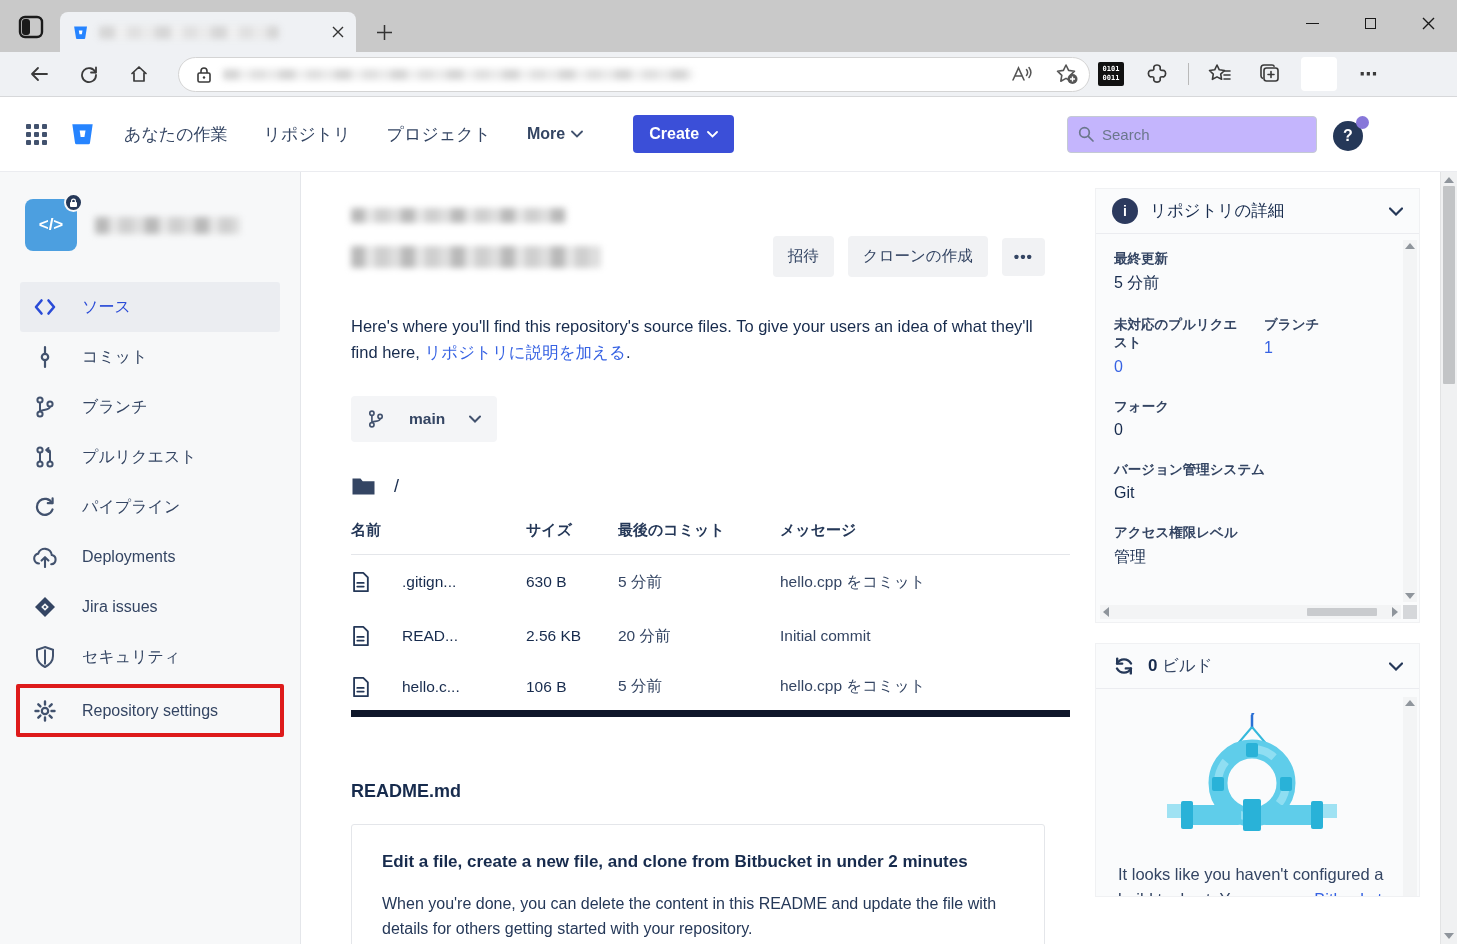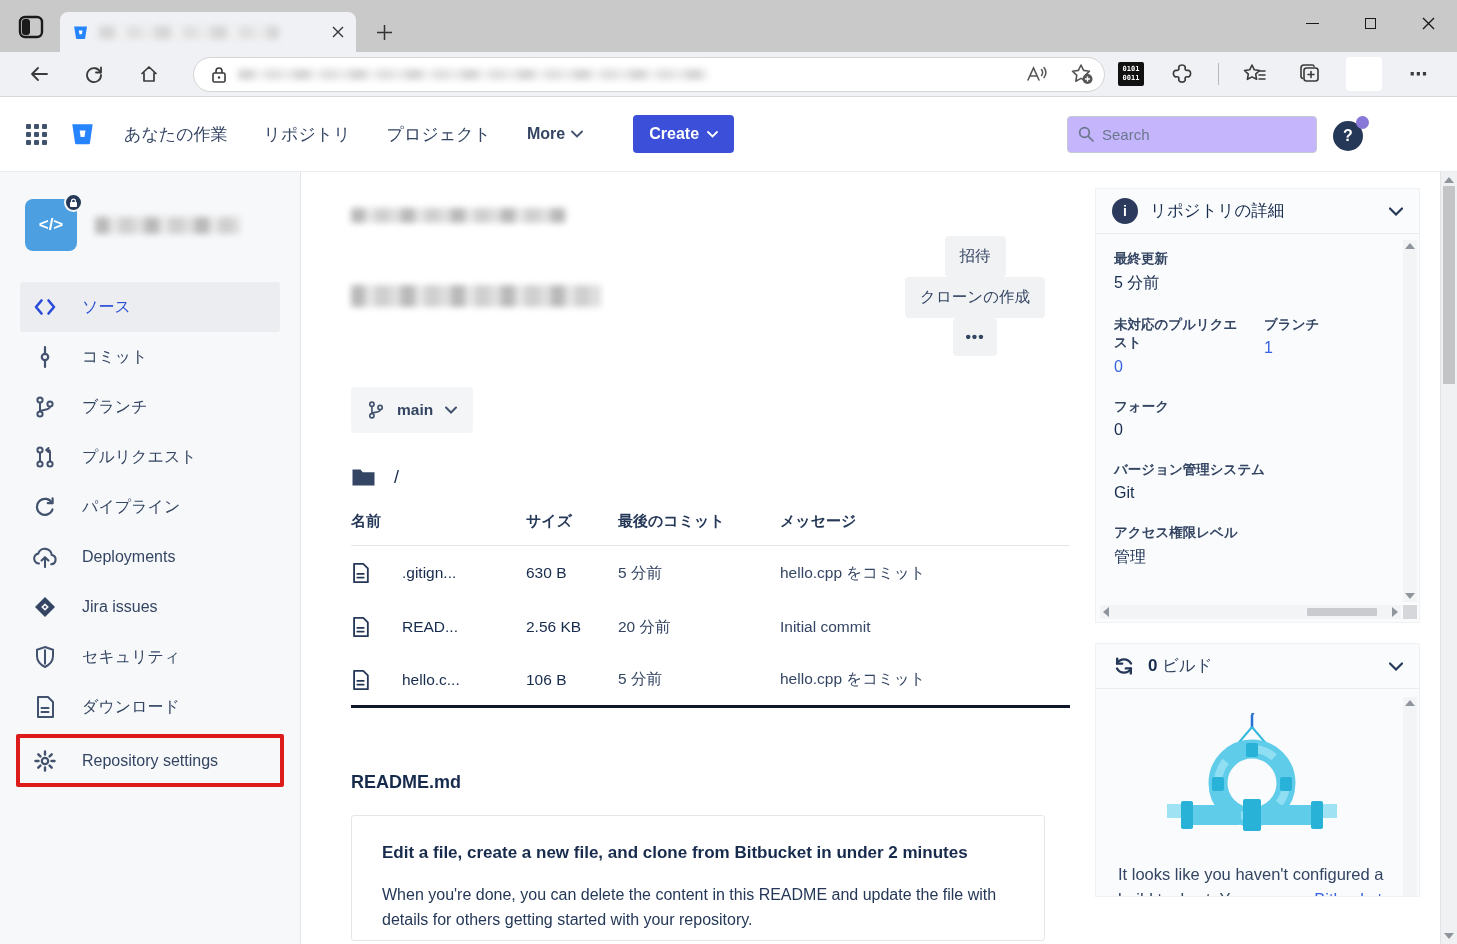--- a/index.html
+++ b/index.html
@@ -17,21 +17,21 @@
   .tab { position:absolute; left:60px; top:12px; width:296px; height:40px; background:#eff1f4;
     border-radius:8px 8px 0 0; display:flex; align-items:center; padding:0 12px; gap:10px; }
   .tab-title-blur { width:180px; height:13px; }
   .newtab { position:absolute; left:370px; top:18px; width:28px; height:28px; display:flex; align-items:center; justify-content:center; }
   .win-controls { position:absolute; right:0; top:0; height:46px; display:flex; }
   .win-btn { width:58px; height:46px; display:flex; align-items:center; justify-content:center; }
   .min-glyph { width:13px; height:0; border-top:1.6px solid #1a1a1a; }
   .max-glyph { width:11px; height:11px; border:1.6px solid #1a1a1a; }
 
   
-  .toolbar { height:45px; background:#eff1f4; display:flex; align-items:center; padding:0 14px; border-bottom:1px solid #d7d8da;justify-content:space-between; }
+  .toolbar { height:45px; background:#eff1f4; display:flex; align-items:center; padding:0 14px; border-bottom:1px solid #d7d8da; }
   .tb-icon { width:34px; height:34px; display:flex; align-items:center; justify-content:center; margin:0 8px; }
   .urlbar { flex:0 0 912px; height:35px; margin-left:14px; background:#fff; border:1px solid #d4d4d4; border-radius:18px;
     display:flex; align-items:center; padding:0 10px 0 18px; gap:12px; }
   .url-blur { width:470px; height:11px; }
   .urlbar .spacer { flex:1; }
   .binary-icon { width:24px; height:22px; background:#111; color:#fff; border-radius:2px;
     font-family:"DejaVu Sans Mono",monospace; font-size:7px; line-height:1.25; font-weight:bold;
     display:flex; flex-direction:column; align-items:center; justify-content:center; }
   .tb-divider { width:1px; height:22px; background:#b9b9b9; margin:0 6px; }
   .avatar-blank { width:36px; height:34px; background:#fff; border-radius:4px; margin:0 6px; }
@@ -71,46 +71,46 @@
   .menu-item.active { background:#ebedf1; }
   .menu-item.active .mlabel { color:#2a4bd7; }
   .annotation { border:4px solid #de1b1b; border-radius:2px; margin:2px 16px 0 16px; }
   .annotation .menu-item { height:45px; margin:0; }
 
   
   .content { width:769px; padding:36px 25px 0 50px; flex:none; }
   .breadcrumb-blur { width:215px; height:15px; margin-bottom:13px; }
   .title-row { display:flex; align-items:center; }
   .title-blur { width:250px; height:22px; }
-  .title-actions { margin-left:auto; display:flex; align-items:center;flex-direction:column; }
+  .title-actions { margin-left:auto; display:flex; gap:14px; align-items:center; }
   .btn-gray { background:#f1f2f4; border:none; border-radius:4px; color:#344563; font-size:15.5px; padding:10px 15px; cursor:pointer;
     font-family:inherit; }
   .btn-more { font-weight:bold; letter-spacing:1px; padding:10px 12px; }
   .repo-desc { margin-top:37px; font-size:16.5px; color:#172b4d; line-height:1.55; width:685px; }
   .repo-desc a { color:#3662e3; text-decoration:none; cursor:pointer; }
 
   .branch-row { margin-top:31px; display:flex; gap:22px; }
-  .branch-btn { background:#f4f5f7; border:none; border-radius:4px; height:46px; padding:0 16px; display:flex; align-items:center; gap:12px; cursor:pointer; }
+  .branch-btn { background:#f4f5f7; border:none; border-radius:4px; height:46px; padding:0 16px; display:flex; align-items:center; gap:24px; cursor:pointer; }
   .branch-btn .bname { font-size:15.5px; font-weight:bold; color:#344563; }
   .filter-group { width:348px; height:46px; border:1px solid #c9ced6; border-radius:4px; display:flex; align-items:center; background:#fff; }
   .files-dd { display:flex; align-items:center; gap:10px; padding:0 14px; cursor:pointer; border-right:1px solid #dfe1e6; height:28px; }
   .files-dd span { font-size:15.5px; font-weight:bold; color:#344563; }
   .filter-group input { flex:1; border:none; outline:none; font-size:15.5px; padding:0 12px; color:#344563; background:transparent; }
   .filter-group input::placeholder { color:#7a869a; }
   .filter-group .mag { margin-right:14px; }
 
   .path-row { margin-top:34px; display:flex; align-items:center; gap:18px; }
   .path-slash { font-size:18px; color:#172b4d; }
 
   .file-table { margin-top:24px; width:719px; }
   .ft-head, .ft-row { display:grid; grid-template-columns:175px 92px 162px 1fr; align-items:center; }
   .ft-head { font-size:15px; font-weight:bold; color:#253858; padding-bottom:14px; border-bottom:1px solid #e4e6ea; }
   .ft-head .col-size, .ft-row .col-size { text-align:left; padding-right:10px; }
   .ft-row { height:54px; font-size:15.5px; color:#172b4d; }
-  .ft-row:last-child { border-bottom:3px solid #0f172a; }
+  .ft-row:last-child { border-bottom:7px solid #0f172a; }
   .fname { display:flex; align-items:center; gap:32px; color:#172b4d; cursor:pointer; }
   .col-commit { color:#344563; }
   .col-msg { color:#344563; }
 
   .readme-h { margin-top:64px; font-size:18px; font-weight:bold; color:#172b4d; }
   .readme-card { margin-top:22px; border:1px solid #e4e6ea; border-radius:3px; padding:27px 30px 10px 30px; height:126px; overflow:hidden; }
   .readme-card h3 { font-size:17px; color:#172b4d; margin-bottom:20px; }
   .readme-card p { font-size:16px; color:#253858; line-height:1.55; width:645px; }
 
   
@@ -413,29 +413,20 @@
       </div>
       <div class="menu-item">
         <span class="micon">
           <svg width="20" height="24" viewBox="0 0 20 24">
               <path d="M10 2l8 2.8V11c0 5.2-3.3 8.6-8 11-4.7-2.4-8-5.8-8-11V4.8z" fill="none" stroke="#42526e" stroke-width="2"></path>
               <path d="M10 4.5v15" stroke="#42526e" stroke-width="2"></path>
             </svg>
         </span>
         <span class="mlabel">セキュリティ</span>
       </div>
-      <div class="menu-item">
-        <span class="micon">
-          <svg width="20" height="24" viewBox="0 0 20 24">
-              <path d="M3 2h10l5 5v15H3z" fill="none" stroke="#42526e" stroke-width="2" stroke-linejoin="round"></path>
-              <path d="M6.5 13h7M6.5 17h7" stroke="#42526e" stroke-width="2" stroke-linecap="round"></path>
-            </svg>
-        </span>
-        <span class="mlabel">ダウンロード</span>
-      </div>
       <div class="annotation">
         <div class="menu-item">
           <span class="micon">
             <svg width="22" height="22" viewBox="0 0 22 22">
                 <circle cx="11" cy="11" r="3.2" fill="none" stroke="#42526e" stroke-width="2.2"></circle>
                 <g stroke="#42526e" stroke-width="2.4" stroke-linecap="round">
                   <path d="M11 1.5v3M11 17.5v3M1.5 11h3M17.5 11h3M4.3 4.3l2.1 2.1M15.6 15.6l2.1 2.1M17.7 4.3l-2.1 2.1M6.4 15.6l-2.1 2.1"></path>
                 </g>
               </svg>
           </span>
@@ -449,20 +440,21 @@
     <div class="blur breadcrumb-blur"></div>
     <div class="title-row">
       <div class="blur title-blur"></div>
       <div class="title-actions">
         <button class="btn-gray">招待</button>
         <button class="btn-gray">クローンの作成</button>
         <button class="btn-gray btn-more">•••</button>
       </div>
     </div>
 
+    <p class="repo-desc"><span>Here's where you'll find this repository's source files. To give your users an idea of what they'll find here, </span><a>リポジトリに説明を加える</a><span>.</span></p>
 
     <div class="branch-row">
       <button class="branch-btn">
         <svg width="18" height="22" viewBox="0 0 22 24">
             <circle cx="6" cy="5" r="2.6" fill="none" stroke="#42526e" stroke-width="2"></circle>
             <circle cx="6" cy="19" r="2.6" fill="none" stroke="#42526e" stroke-width="2"></circle>
             <circle cx="16" cy="9" r="2.6" fill="none" stroke="#42526e" stroke-width="2"></circle>
             <path d="M6 7.6v8.8M16 11.6c0 4.4-10 2.4-10 5" fill="none" stroke="#42526e" stroke-width="2"></path>
           </svg>
         <span class="bname">main</span>

